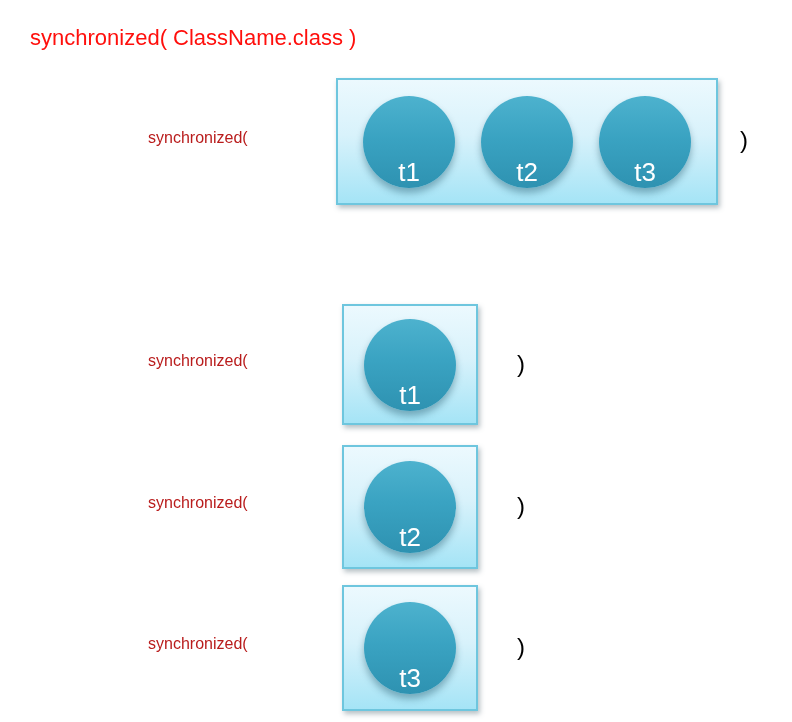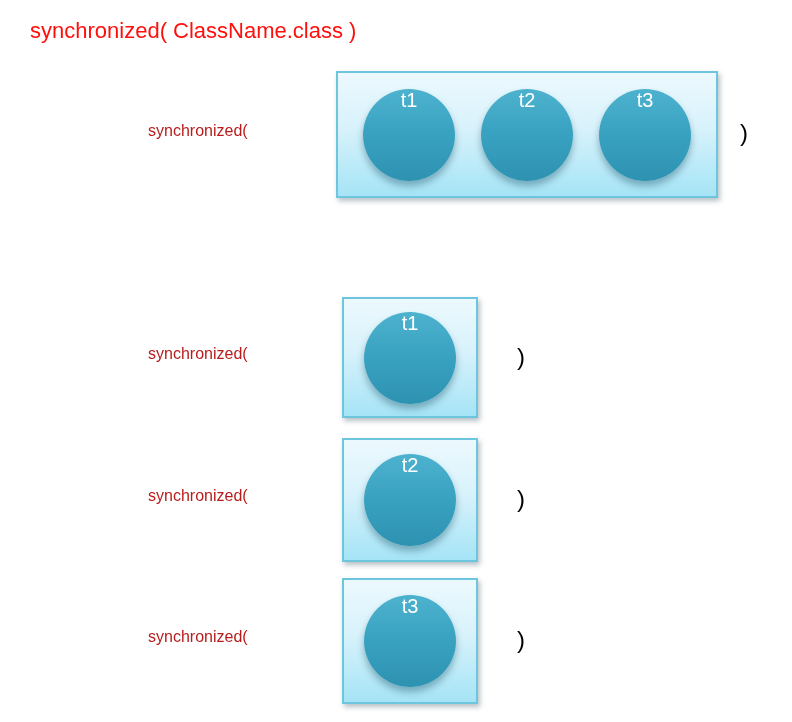--- a/index.html
+++ b/index.html
@@ -3,21 +3,21 @@
 <meta charset="utf-8">
 <style>
   html, body { margin: 0; padding: 0; }
   body {
     width: 792px; height: 722px;
     background: #ffffff;
     font-family: "Liberation Sans", sans-serif;
     position: relative;
     overflow: hidden;
   }
-  .stage { position: absolute; left: 0; top: 5px; width: 792px; height: 709px; }
+  .stage { position: absolute; left: 0; top: 12px; width: 792px; height: 709px; }
 
   .heading {
     position: absolute;
     color: #ff0f0c;
     font-size: 22px;
     white-space: pre;
     letter-spacing: 0px;
   }
   .sync-label {
     position: absolute;
@@ -46,23 +46,23 @@
   }
   .lockbox.single {
     justify-content: center;
   }
   .thread-circle {
     width: 92px; height: 92px;
     border-radius: 50%;
     background: linear-gradient(180deg, #4db2ce 0%, #3aa3c2 45%, #2e92b1 100%);
     box-shadow: 0 5px 7px rgba(26, 77, 97, 0.40);
     color: #ffffff;
-    font-size: 20px;
+    font-size: 26px;
     display: flex;
-    align-items: flex-start;
+    align-items: flex-end;
     justify-content: center;
     flex: 0 0 auto;
   }
 </style>
 </head>
 <body>
 
 <div class="stage">
 
   <div class="heading" style="left:30px; top:13px;">synchronized( ClassName.class )</div>

